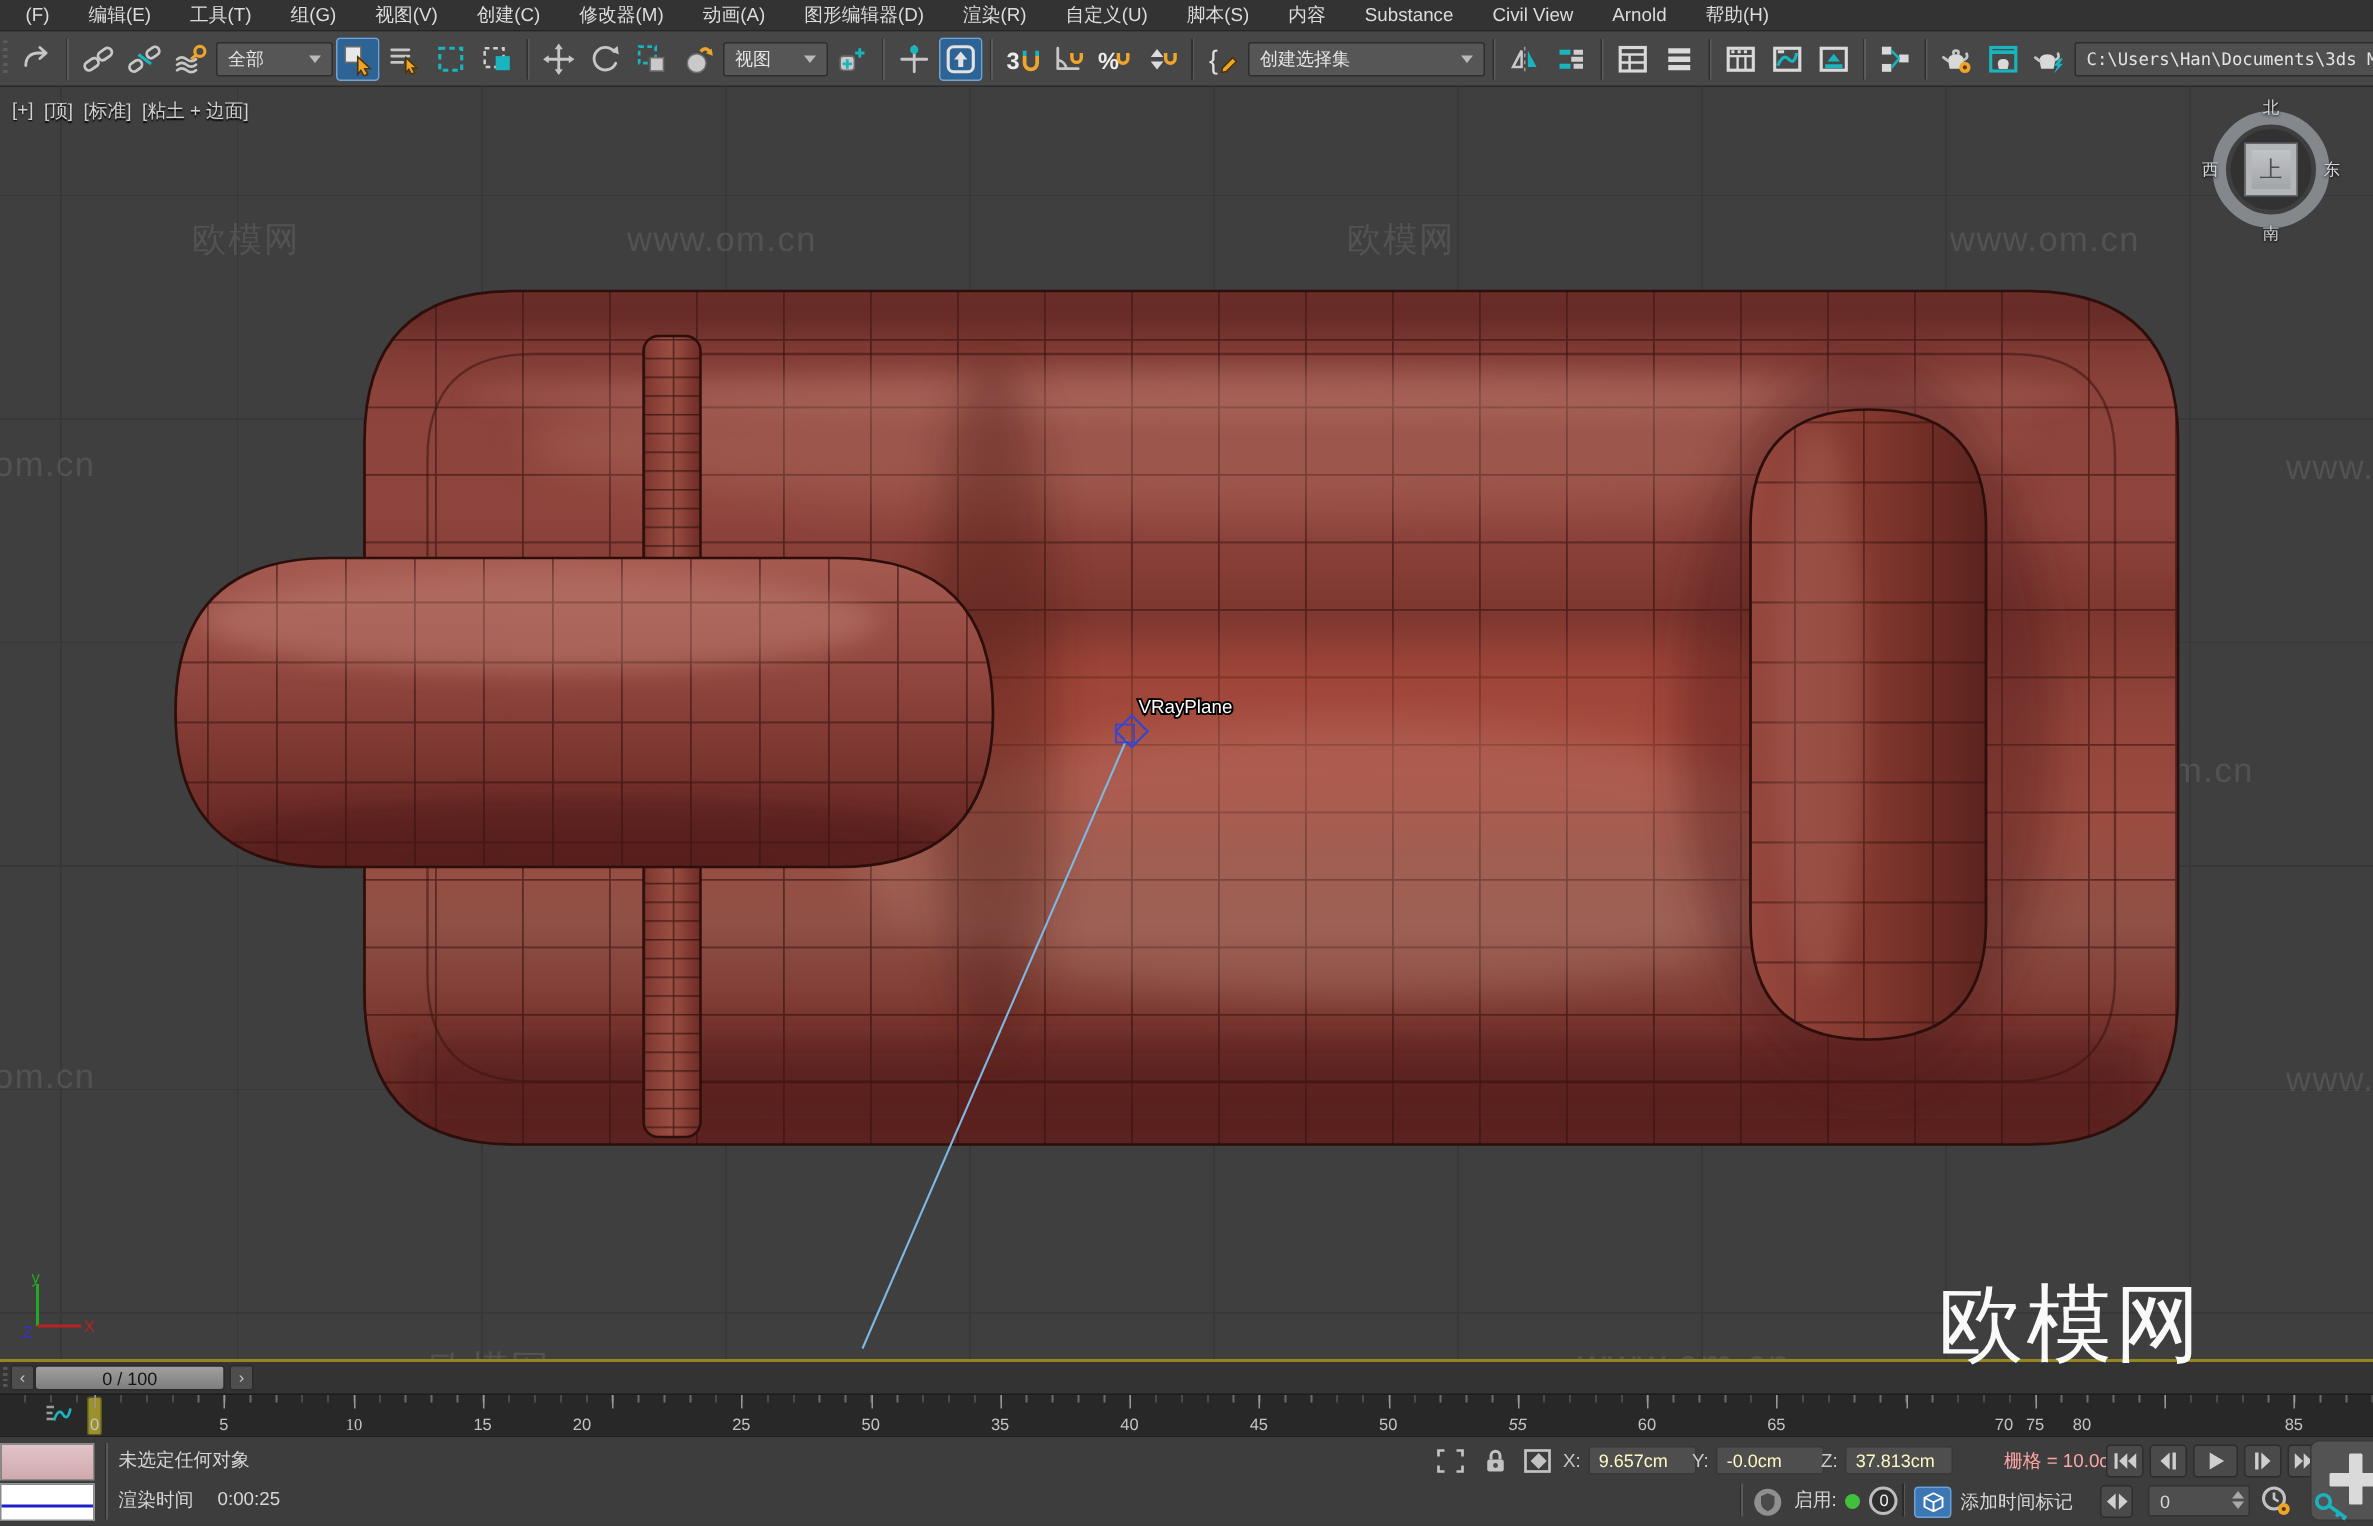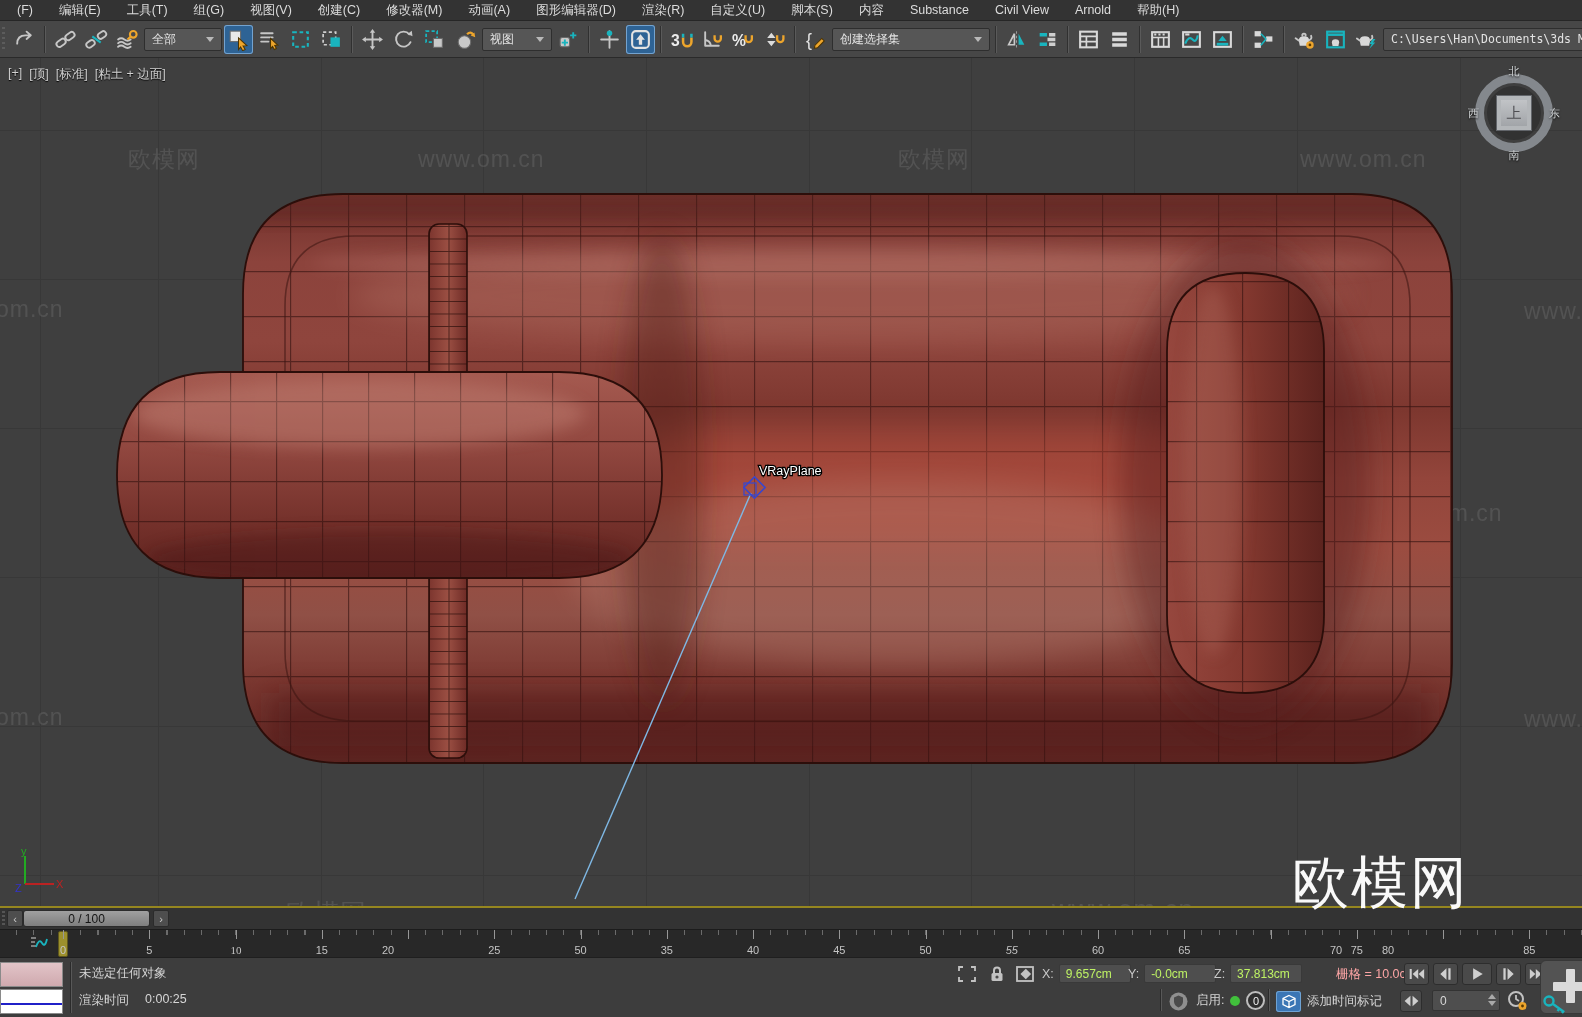--- a/index.html
+++ b/index.html
@@ -86,21 +86,21 @@
   .statusbar{position:absolute;left:0;top:957px;width:100%;height:60px;background:#3d3d3d;border-top:1px solid #1f1f1f;overflow:hidden;font-size:12.5px;color:#d6d6d6}
   .sw1{position:absolute;left:0;top:4px;width:63px;height:25px;background:linear-gradient(#e2c4c8,#cfa9ae);border:1px solid #8a8a8a}
   .sw2{position:absolute;left:0;top:31px;width:63px;height:25px;background:#fff;border:1px solid #8a8a8a}
   .sw2 i{position:absolute;left:0;right:0;top:13px;height:2px;background:#2020c8}
   .sb-div{position:absolute;top:4px;bottom:4px;width:2px;background:linear-gradient(to right,#2b2b2b 50%,#585858 50%)}
   .sb-text1{position:absolute;left:79px;top:7px}
   .sb-text2{position:absolute;left:79px;top:34px;display:flex;gap:16px}
   .coord{position:absolute;top:6px;display:flex;align-items:center;gap:5px}
   .coord .lbl{color:#c9c9c9}
   .coord .val{width:72px;height:19px;background:#4e4e4e;border:1px solid #393939;border-radius:2px;
-    color:#bef264;font-size:12px;display:flex;align-items:center;padding:0 6px}
+    color:#fef9c3;font-size:12px;display:flex;align-items:center;padding:0 6px}
   .grid-text{position:absolute;left:1336px;top:8px;color:#fca5a5}
   .sb-icon{position:absolute;top:6px;width:22px;height:20px;display:flex;align-items:center;justify-content:center}
   .row2item{position:absolute;top:33px;display:flex;align-items:center;gap:6px}
   .dot{width:10px;height:10px;border-radius:50%;background:var(--status-green)}
   .badge{width:19px;height:19px;border-radius:50%;background:#2e2e2e;border:2px solid #bdbdbd;color:#eee;
     font-size:11px;display:flex;align-items:center;justify-content:center}
   .cube-btn{width:25px;height:21px;background:#3b76b5;border-radius:3px;display:flex;align-items:center;justify-content:center;box-shadow:inset 0 0 0 1px #6fa3d4}
   .pb{position:absolute;width:25px;height:22px;background:#4a4a4a;border:1px solid #2d2d2d;border-radius:3px;
     display:flex;align-items:center;justify-content:center}
   .pb svg{width:17px;height:14px}

